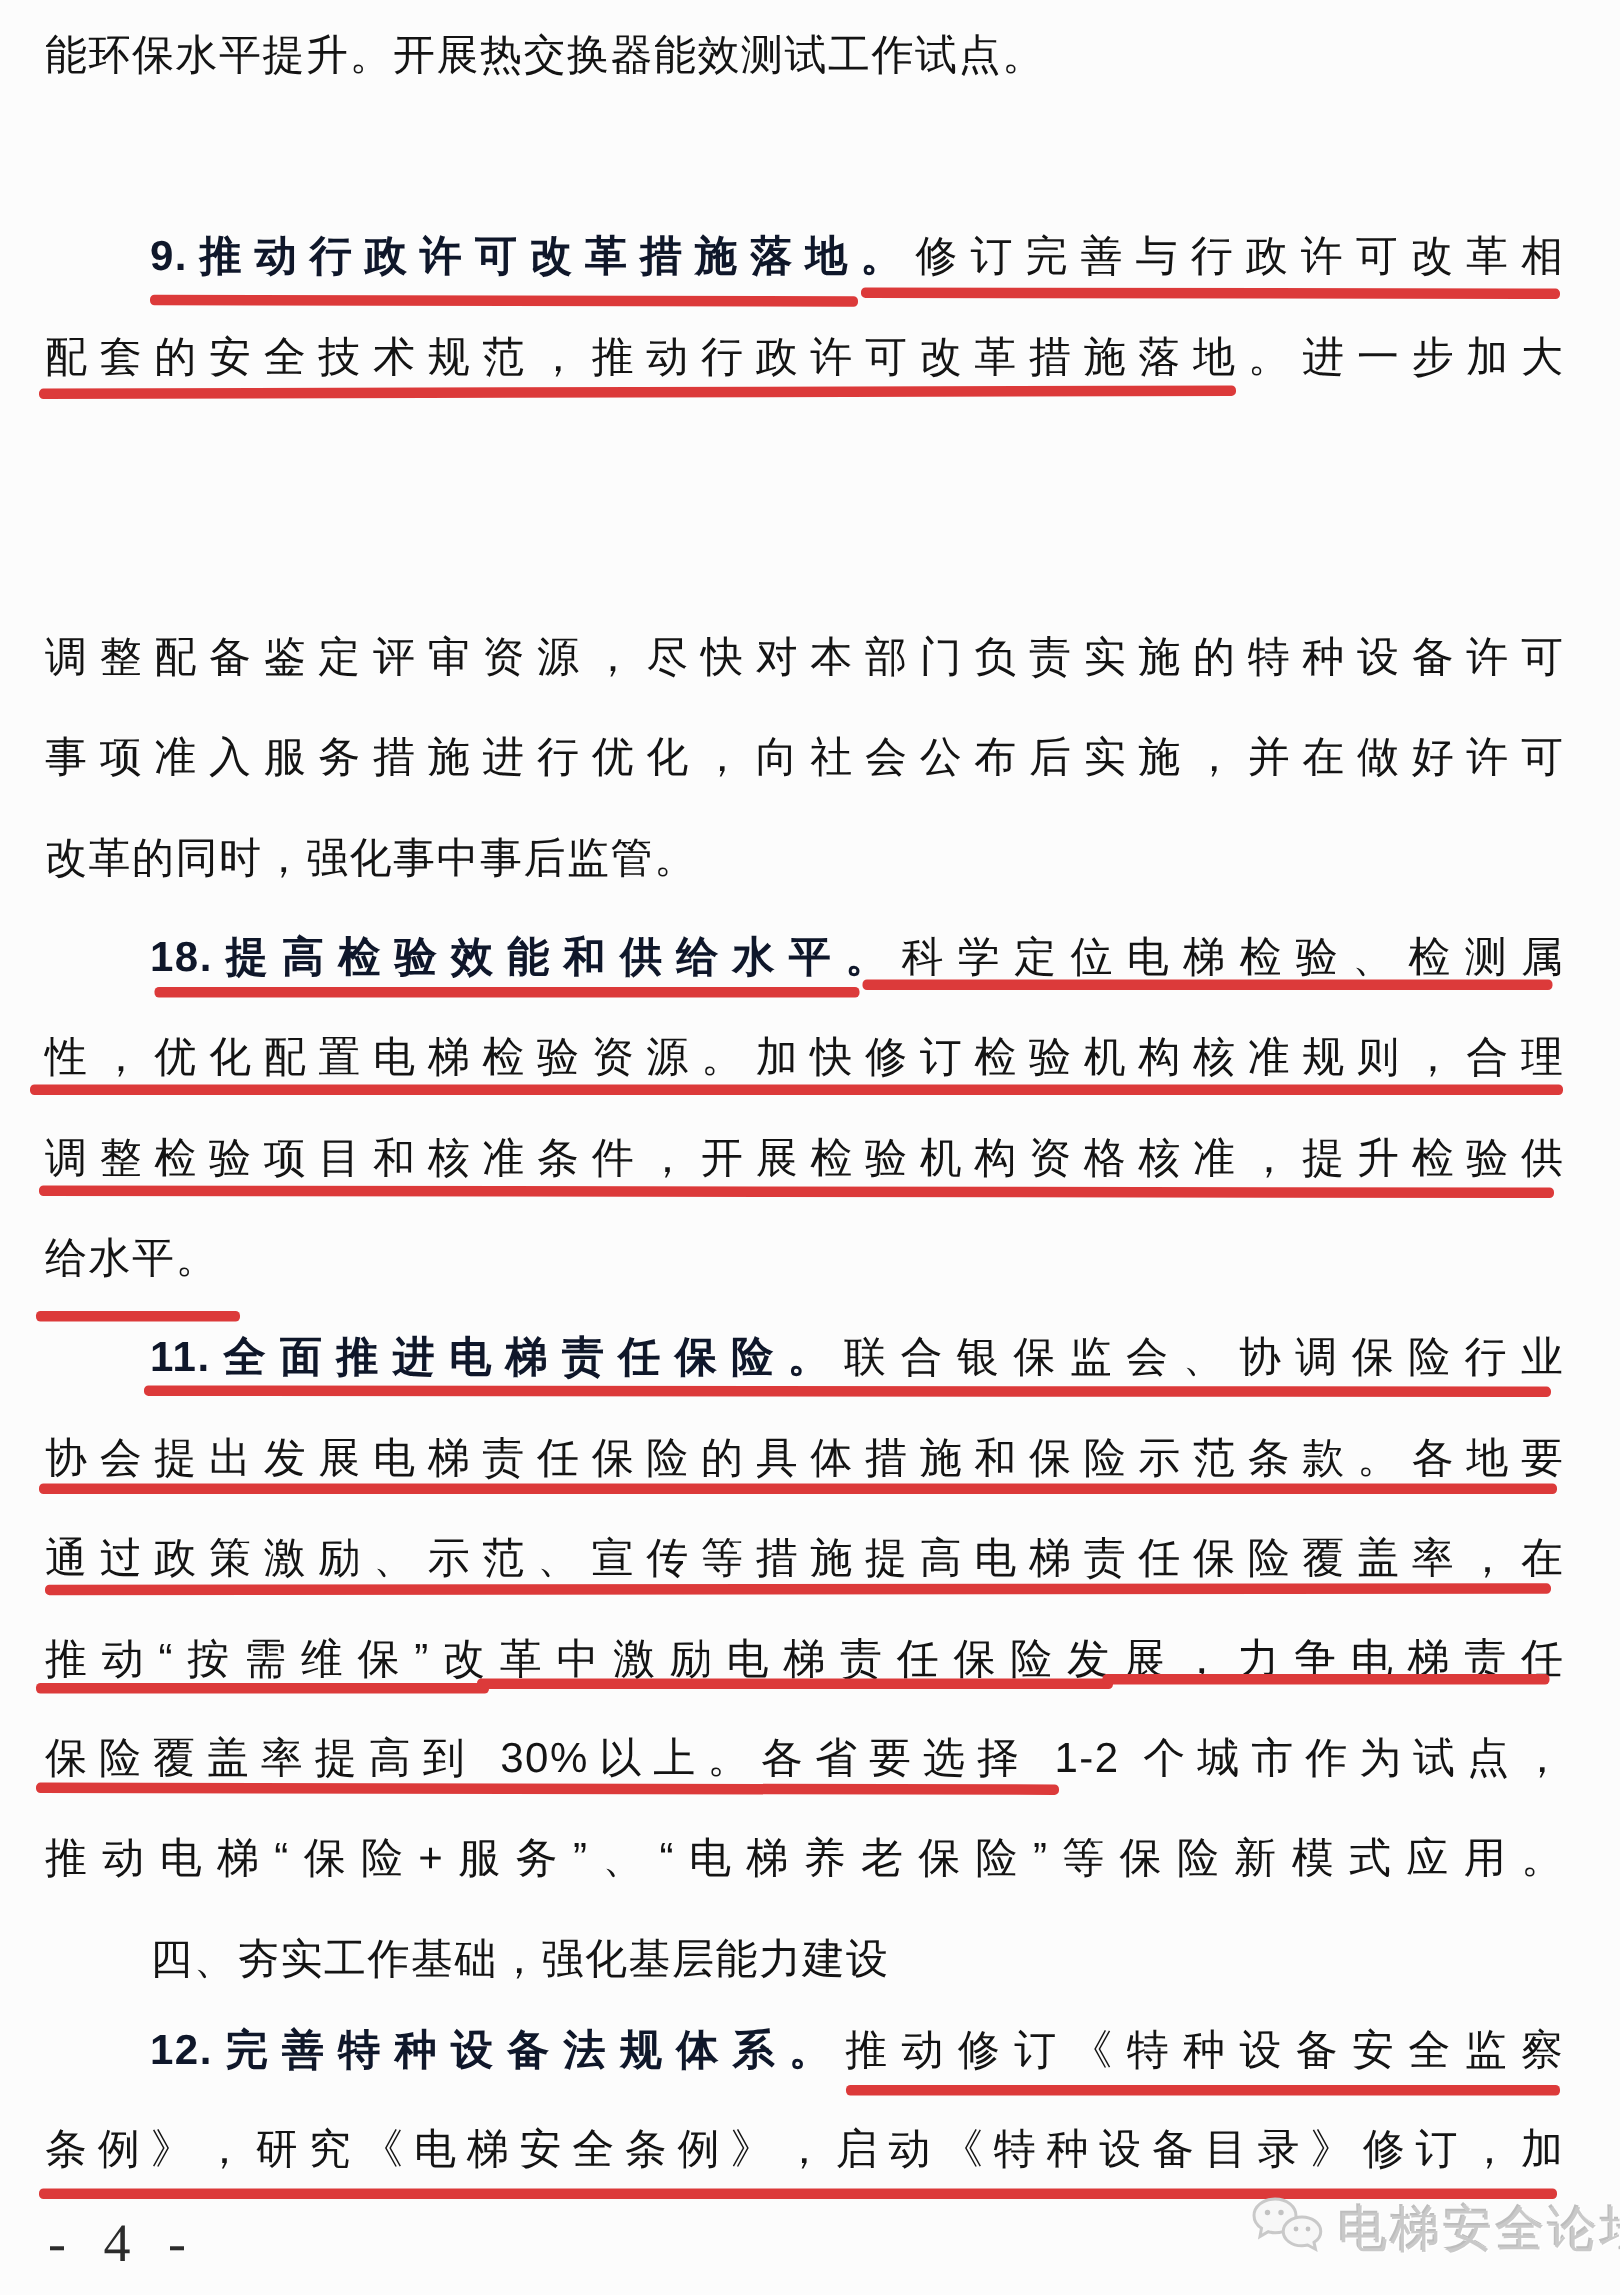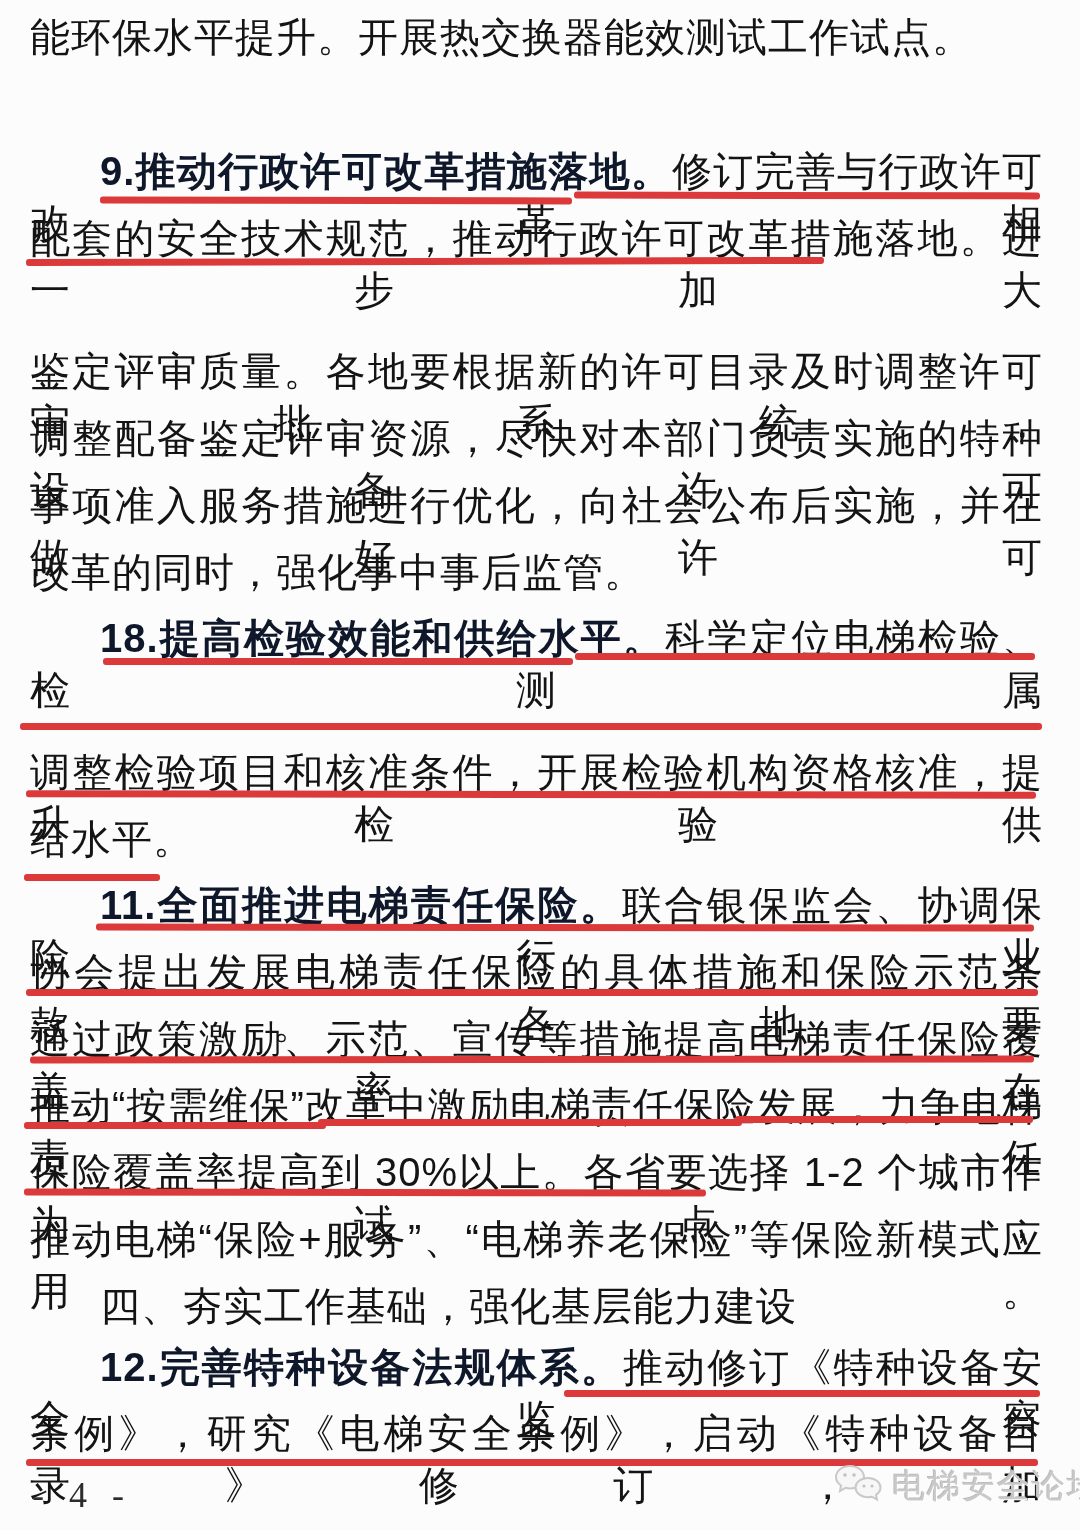--- a/index.html
+++ b/index.html
@@ -8,21 +8,21 @@
     width:1080px;height:1530px;
     background:#fcfcfc;
     overflow:hidden;
     font-family:"Liberation Sans","DejaVu Sans",sans-serif;
     color:#141414;
   }
   .line{
     position:absolute;
     left:30px;width:1013px;
     height:54px;
-    font-size:40px;
+    font-size:28px;
     line-height:52px;
     letter-spacing:1px;
     white-space:nowrap;
     color:#141414;
   }
   .line.j{
     white-space:normal;
     text-align:justify;
     text-align-last:justify;
     word-break:break-all;
@@ -57,25 +57,25 @@
   }
 </style>
 </head>
 <body>
 
 <div class="page">
 
   <div class="line" style="top:11px"><span class="b"></span><span>能环保水平提升。开展热交换器能效测试工作试点。</span></div>
   <div class="line j ind" style="top:145px"><span class="b">9.推动行政许可改革措施落地。</span><span>修订完善与行政许可改革相</span></div>
   <div class="line j" style="top:212px"><span>配套的安全技术规范，推动行政许可改革措施落地。进一步加大</span></div>
-  <div class="line j" style="top:345px"><span>鉴定评审质量。各地要根据新的许可目录及时调整许可审批系统，</span></div>
   <div class="line j" style="top:479px"><span>事项准入服务措施进行优化，向社会公布后实施，并在做好许可</span></div>
   <div class="line j" style="top:412px"><span>调整配备鉴定评审资源，尽快对本部门负责实施的特种设备许可</span></div>
   <div class="line" style="top:546px"><span>改革的同时，强化事中事后监管。</span></div>
   <div class="line j ind" style="top:612px"><span class="b">18.提高检验效能和供给水平。</span><span>科学定位电梯检验、检测属</span></div>
+  <div class="line j" style="top:679px"><span>性，优化配置电梯检验资源。加快修订检验机构核准规则，合理</span></div>
   <div class="line j" style="top:746px"><span>调整检验项目和核准条件，开展检验机构资格核准，提升检验供</span></div>
   <div class="line" style="top:813px"><span>给水平。</span></div>
   <div class="line j ind" style="top:879px"><span class="b">11.全面推进电梯责任保险。</span><span>联合银保监会、协调保险行业</span></div>
   <div class="line j" style="top:946px"><span>协会提出发展电梯责任保险的具体措施和保险示范条款。各地要</span></div>
   <div class="line j" style="top:1013px"><span>通过政策激励、示范、宣传等措施提高电梯责任保险覆盖率，在</span></div>
   <div class="line j" style="top:1080px"><span>推动“按需维保”改革中激励电梯责任保险发展，力争电梯责任</span></div>
   <div class="line j" style="top:1146px"><span>保险覆盖率提高到 30%以上。各省要选择 1-2 个城市作为试点，</span></div>
   <div class="line j" style="top:1213px"><span>推动电梯“保险+服务”、“电梯养老保险”等保险新模式应用。</span></div>
   <div class="line ind" style="top:1280px"><span>四、夯实工作基础，强化基层能力建设</span></div>
   <div class="line j ind" style="top:1341px"><span class="b">12.完善特种设备法规体系。</span><span>推动修订《特种设备安全监察</span></div>

